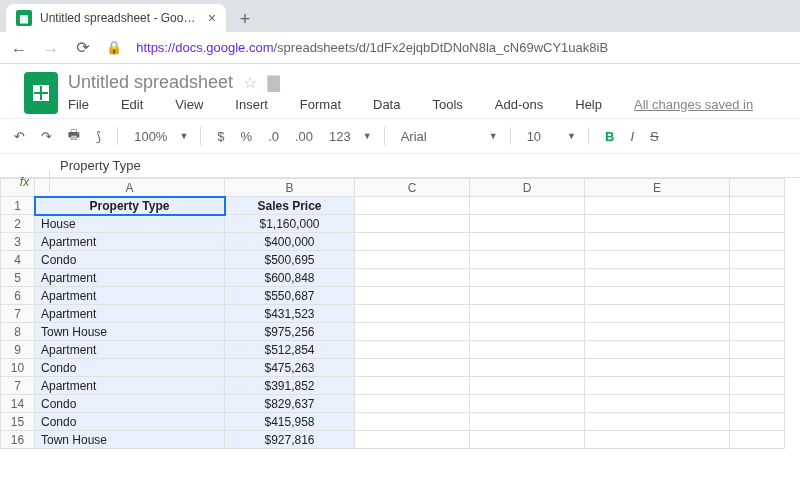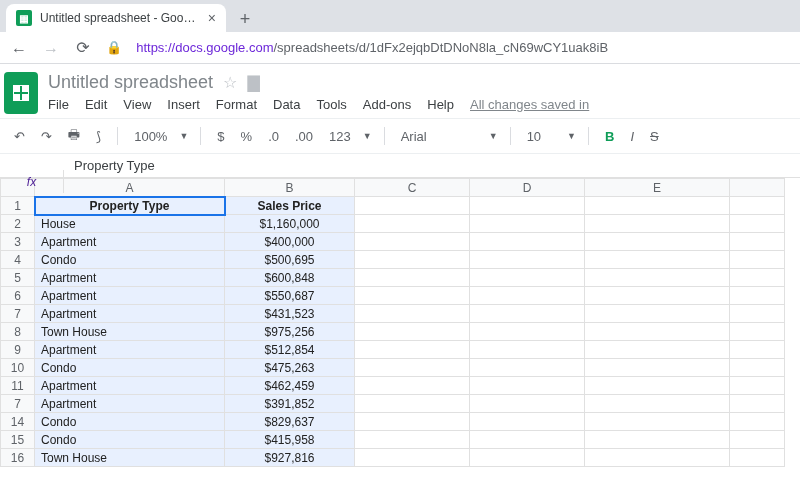--- a/index.html
+++ b/index.html
@@ -10,40 +10,40 @@
 .tab .title { flex:1; white-space:nowrap; overflow:hidden; text-overflow:ellipsis; }
 .tab .close { color:#5f6368; font-size:14px; }
 .newtab { width:26px; height:26px; border-radius:50%; display:flex; align-items:center; justify-content:center; font-size:18px; color:#5f6368; }
 .addrbar { height:32px; background:#fff; border-bottom:1px solid #dadce0; display:flex; align-items:center; padding:0 10px; gap:14px; }
 .nav-icon { color:#5f6368; font-size:16px; width:18px; text-align:center; }
 .nav-icon.dim { color:#bdc1c6; }
 .url { font-size:13px; color:#202124; flex:1; white-space:nowrap; overflow:hidden; }
 .url .host { color:#6d28d9; }
 .url .path { color:#5f6368; }
 .lock { color:#5f6368; font-size:13px; }
-.docheader { display:flex; align-items:flex-start; padding:8px 12px 0 4px; gap:10px; }
+.docheader { display:flex; align-items:flex-start; padding:8px 12px 0 24px; gap:10px; }
 .app-logo { width:34px; height:42px; background:#0f9d58; border-radius:4px; position:relative; display:flex; align-items:center; justify-content:center; }
 .app-logo::after { content:""; width:16px; height:16px; background:#fff; }
 .app-logo .grid { position:absolute; width:14px; height:14px; background:linear-gradient(#0f9d58 0 0) center/100% 2px no-repeat, linear-gradient(#0f9d58 0 0) center/2px 100% no-repeat; }
 .docinfo { flex:1; }
 .doctitle-row { display:flex; align-items:center; gap:10px; }
 .doctitle { font-size:18px; color:#80868b; }
 .star { color:#bdc1c6; font-size:16px; }
 .folder { color:#bdc1c6; font-size:16px; }
-.menubar { display:flex; gap:16px; padding:4px 0 6px 0; font-size:13px; color:#3c4043; align-items:center; }
+.menubar { display:flex; gap:32px; padding:4px 0 6px 0; font-size:13px; color:#3c4043; align-items:center; }
 .menubar .changes { color:#80868b; text-decoration:underline; }
 .toolbar { display:flex; align-items:center; gap:8px; padding:4px 10px; border-top:1px solid #eceff1; border-bottom:1px solid #eceff1; height:36px; font-size:13px; color:#5f6368; }
 .toolbar .sep { width:1px; height:18px; background:#dadce0; margin:0 4px; }
 .toolbar .tb { padding:2px 4px; }
 .toolbar .caret { font-size:9px; color:#5f6368; }
 .toolbar .bold { font-weight:bold; color:#0f9d58; }
 .toolbar .ital { font-style:italic; }
 .toolbar .strike { text-decoration:line-through; }
 .fxbar { display:flex; align-items:center; height:24px; border-bottom:1px solid #e0e0e0; }
-.fxlabel { width:64px; font-style:italic; color:#4c1d95; text-align:center; font-size:12px; border-right:1px solid #e0e0e0; height:100%; display:flex; align-items:center; justify-content:center;margin-top:32px; }
+.fxlabel { width:50px; font-style:italic; color:#4d7c0f; text-align:center; font-size:12px; border-right:1px solid #e0e0e0; height:100%; display:flex; align-items:center; justify-content:center;margin-top:32px; }
 .fxval { padding-left:10px; font-size:13px; color:#3c4043; }
 .grid-wrap { overflow:auto; }
 table.sheet { border-collapse:collapse; table-layout:fixed; }
 table.sheet th, table.sheet td { border:1px solid #e0e0e0; height:18px; font-size:12px; }
 table.sheet th { background:#f8f9fa; color:#5f6368; font-weight:normal; text-align:center; }
 th.rowhdr { width:34px; background:#f8f9fa; color:#5f6368; font-size:11px; text-align:center; }
 th.colhdr { height:20px; }
 .colA { width:190px; }
 .colB { width:130px; }
 .colC,.colD { width:115px; }
@@ -232,29 +232,20 @@
         <tr>
           <th class="rowhdr">10</th>
   <td class="data left">Condo</td>
   <td class="data right sel-right">$475,263</td>
   <td class="empty"></td>
   <td class="empty"></td>
   <td class="empty"></td>
   <td class="empty"></td>
         </tr>
         <tr>
-          <th class="rowhdr">11</th>
-  <td class="data left">Apartment</td>
-  <td class="data right sel-right">$462,459</td>
-  <td class="empty"></td>
-  <td class="empty"></td>
-  <td class="empty"></td>
-  <td class="empty"></td>
-        </tr>
-        <tr>
           <th class="rowhdr">7</th>
   <td class="data left">Apartment</td>
   <td class="data right sel-right">$391,852</td>
   <td class="empty"></td>
   <td class="empty"></td>
   <td class="empty"></td>
   <td class="empty"></td>
         </tr>
         <tr>
           <th class="rowhdr">14</th>

